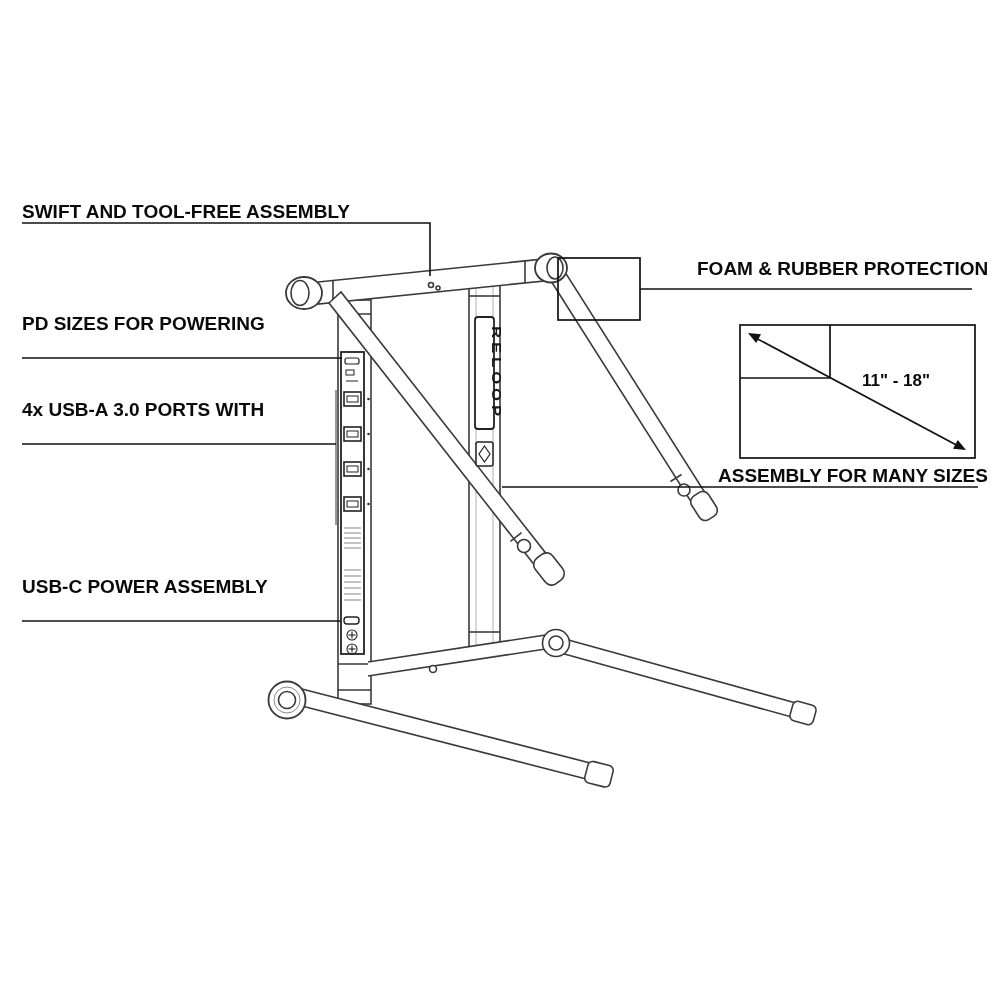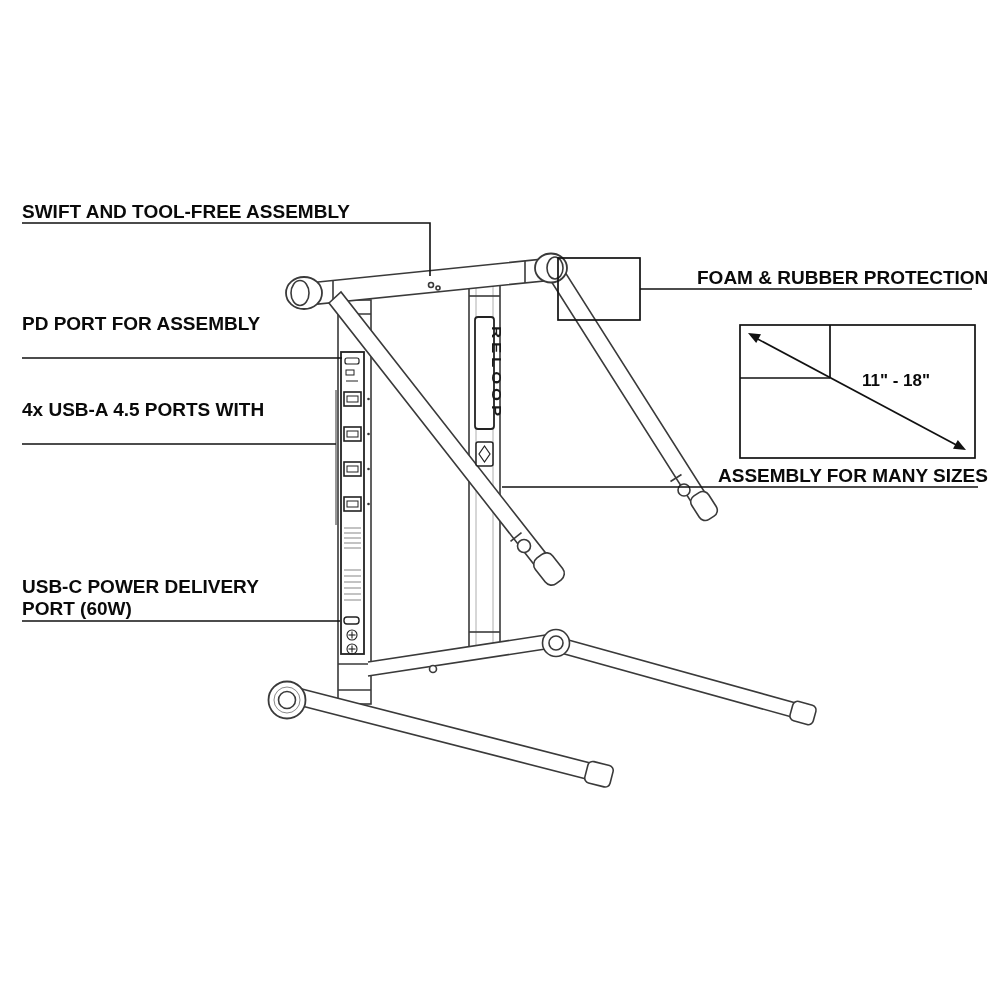--- a/index.html
+++ b/index.html
@@ -176,32 +176,31 @@
       <g>
         <line x1="752" y1="336" x2="962" y2="448"></line>
         <polygon points="748,333 756.2,343.1 761,334.3" fill="#111111" stroke="none"></polygon>
         <polygon points="966,450 953,448.7 957.8,439.9" fill="#111111" stroke="none"></polygon>
       </g>
     </g>
   </svg>
 
   <div class="label" style="left:22px;top:201px;">SWIFT AND TOOL-FREE ASSEMBLY</div>
 
-  <div class="label" style="left:697px;top:267px;">FOAM &amp; RUBBER PROTECTION</div>
+  <div class="label" style="left:697px;top:258px;">FOAM &amp; RUBBER PROTECTION</div>
 
   <div class="label" style="left:22px;top:313px;">
-    <span class="ln">PD PORT FOR ASSEMBLY</span>
+    <span class="ln">PD SIZES FOR POWERING</span>
   </div>
 
   <div class="label" style="left:22px;top:399px;">
-    <span class="ln">4x USB-A 4.5 PORTS WITH</span>
+    <span class="ln">4x USB-A 3.0 PORTS WITH</span>
   </div>
 
   <div class="label" style="left:22px;top:576px;">
-    <span class="ln">USB-C POWER DELIVERY</span>
-    <span class="ln">PORT (60W)</span>
+    <span class="ln">USB-C POWER ASSEMBLY</span>
   </div>
 
   <div class="label" style="left:718px;top:465px;">ASSEMBLY FOR MANY SIZES</div>
 
   <div class="size-text" style="left:836px;top:371px;width:120px;">11" - 18"</div>
 
 </div>
 
 </body></html>

